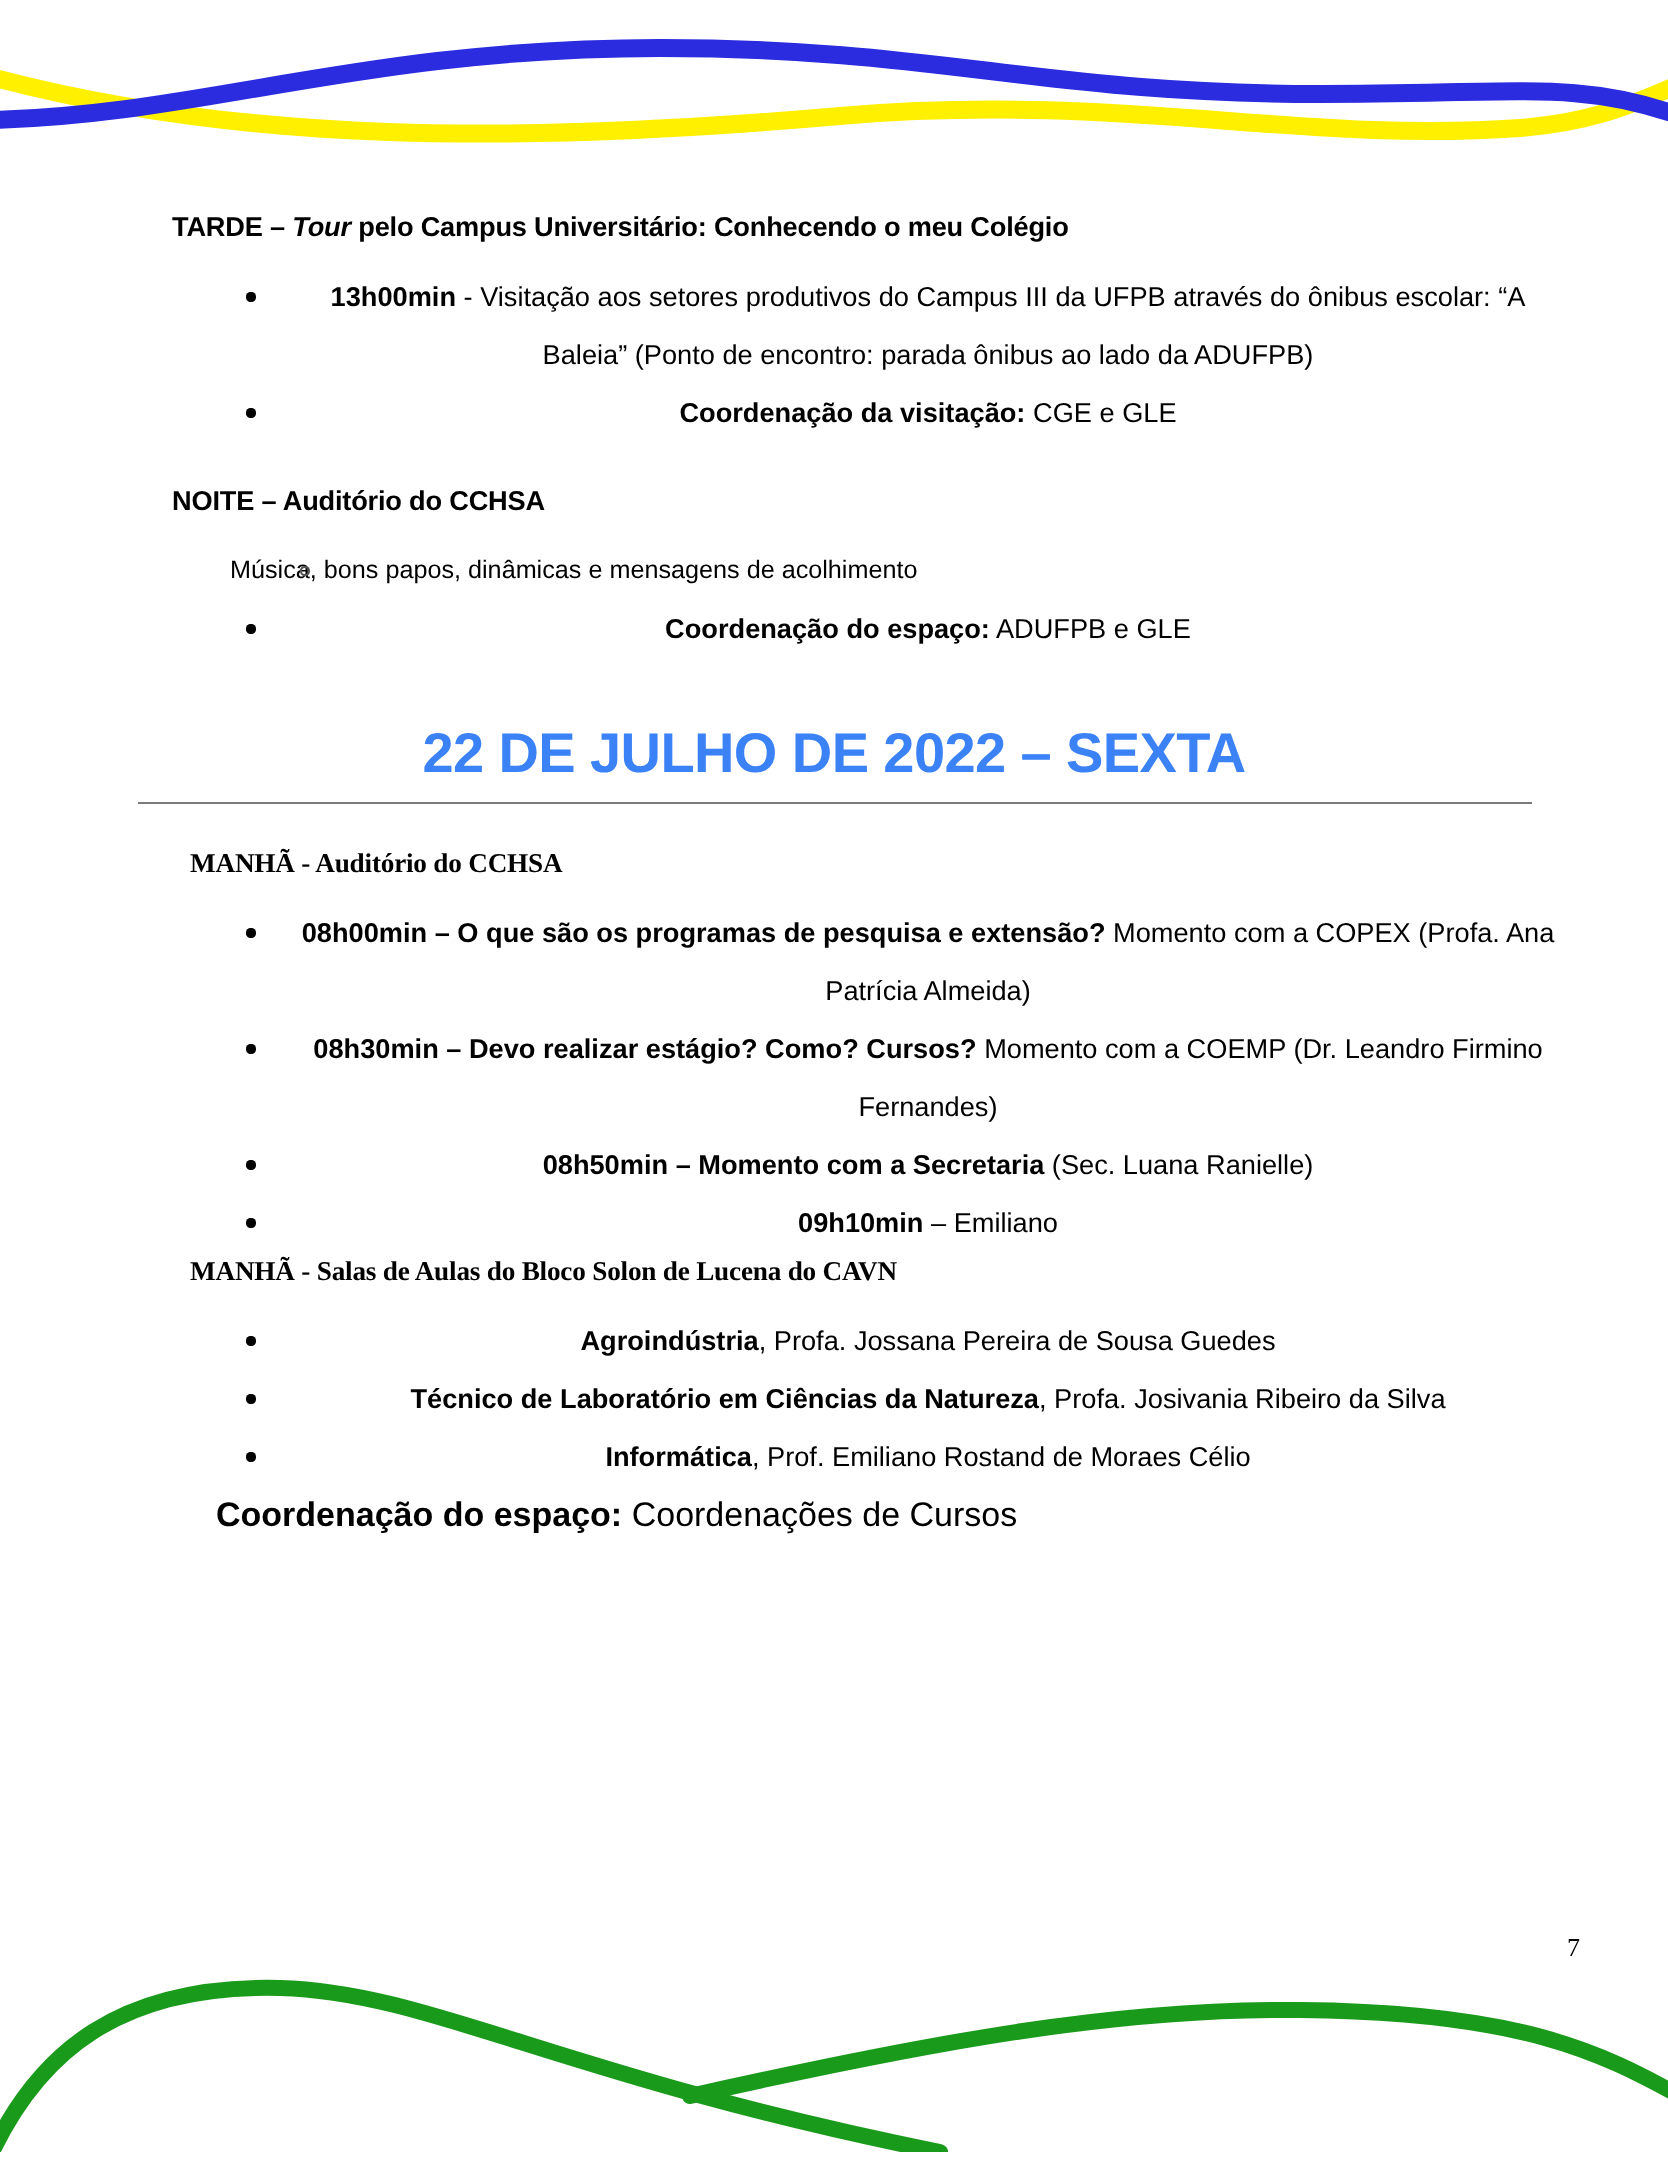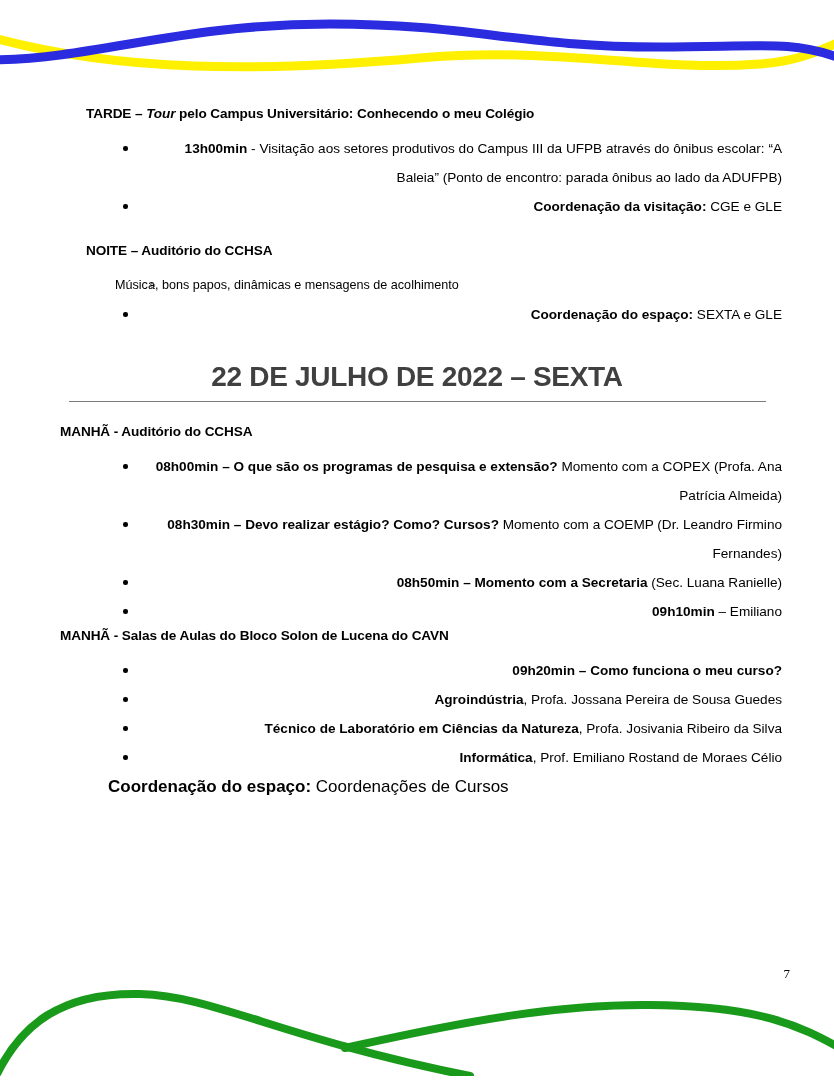--- a/index.html
+++ b/index.html
@@ -54,39 +54,40 @@
   
   .section-head {
     font-size: 13.6px;
     font-weight: bold;
     line-height: 19px;
     padding: 0 44px 0 86px;
     margin: 0;
     letter-spacing: -0.1px;
   }
   .section-head.indent {
-    padding-left: 60px;
+    padding-left: 95px;
+    font-family: Liberation Serif, serif;
   }
   .section-head em {
     font-style: italic;
   }
 
   
   ul.bullets {
     list-style: none;
     margin: 0;
     padding: 0;
   }
   ul.bullets > li {
     position: relative;
     font-size: 13.6px;
     line-height: 29px;
     padding: 0 52px 0 146px;
     margin: 0;
-    text-align: right;
+    text-align: center;
   }
   ul.bullets > li::before {
     content: "";
     position: absolute;
     left: 123px;
     top: 12px;
     width: 4.5px;
     height: 4.5px;
     border-radius: 50%;
     background: #000000;
@@ -126,21 +127,21 @@
   .gap-lg { height: 30px; }
 
   
   .day-title {
     margin: 0;
     padding: 0 44px 0 44px;
     text-align: center;
     font-size: 28px;
     font-weight: bold;
     line-height: 36px;
-    color: #404040;
+    color: #3b82f6;
     letter-spacing: -0.3px;
     font-family: "Liberation Sans", sans-serif;
   }
   .rule {
     margin: 6px auto 0 auto;
     width: 697px;
     height: 0;
     border: 0;
     border-top: 1.2px solid #7b7b7b;
   }
@@ -190,21 +191,21 @@
     <p class="section-head">NOITE – Auditório do CCHSA</p>
 
     <div class="gap-sm"></div>
 
 
     <ul class="subbullets">
       <li>Música, bons papos, dinâmicas  e mensagens de acolhimento</li>
     </ul>
 
     <ul class="bullets">
-      <li><b>Coordenação do espaço:</b><span> SEXTA e GLE</span></li>
+      <li><b>Coordenação do espaço:</b><span> ADUFPB e GLE</span></li>
     </ul>
 
     <div class="gap-lg"></div>
 
     <h1 class="day-title">22 DE JULHO DE 2022 – SEXTA</h1>
     <hr class="rule">
 
     <div class="gap-md"></div>
 
     <p class="section-head indent">MANHÃ - Auditório do CCHSA</p>
@@ -216,21 +217,20 @@
       <li><b>08h30min – Devo realizar estágio? Como? Cursos?</b><span> Momento com a COEMP (Dr. Leandro Firmino Fernandes)</span></li>
       <li><b>08h50min – Momento com a Secretaria</b><span> (Sec. Luana Ranielle)</span></li>
       <li><b>09h10min</b><span> – Emiliano</span></li>
     </ul>
 
     <p class="section-head indent">MANHÃ - Salas de Aulas do Bloco Solon de Lucena do CAVN</p>
 
     <div class="gap-sm"></div>
 
     <ul class="bullets">
-      <li><b>09h20min – Como funciona o meu curso?</b><span></span></li>
       <li><b>Agroindústria</b><span>, Profa. Jossana Pereira de Sousa Guedes</span></li>
       <li><b>Técnico de Laboratório em Ciências da Natureza</b><span>, Profa. Josivania Ribeiro da Silva</span></li>
       <li><b>Informática</b><span>, Prof. Emiliano Rostand de Moraes Célio</span></li>
     </ul>
 
     <p class="final-line"><b>Coordenação do espaço:</b><span> Coordenações de Cursos</span></p>
 
   </div>
 
   <div class="page-number">7</div>

